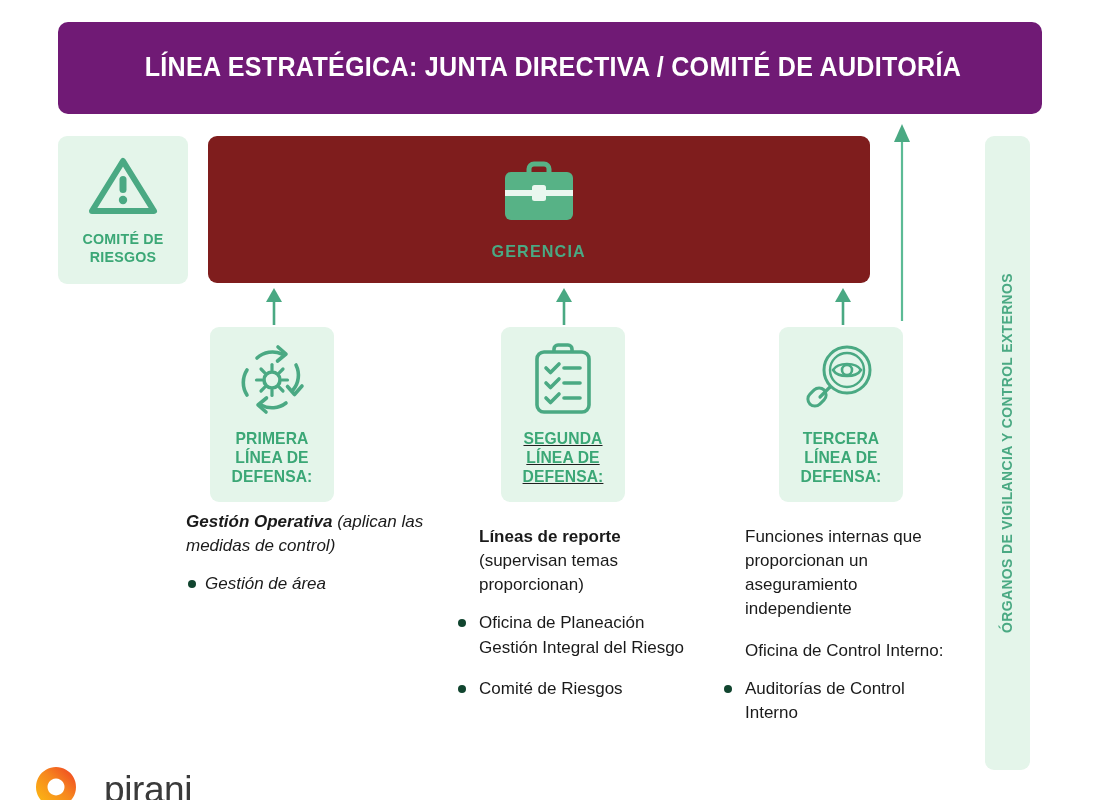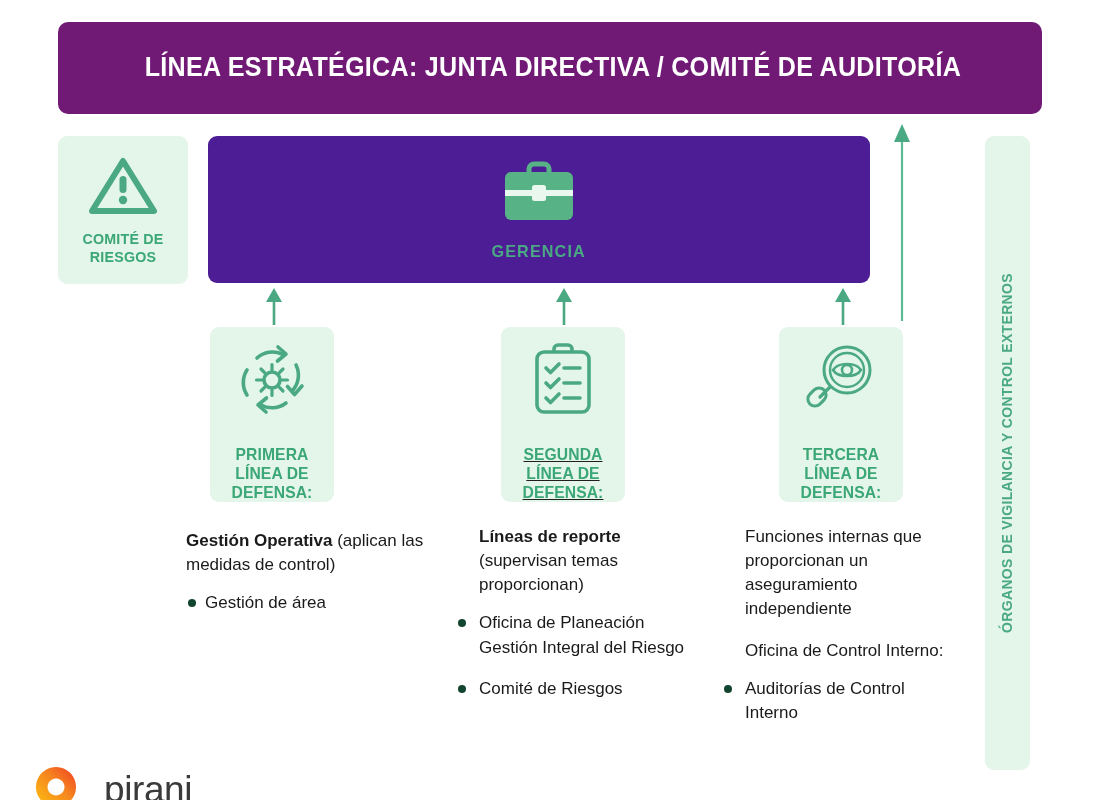--- a/index.html
+++ b/index.html
@@ -30,23 +30,22 @@
     text-align:center;
     transform:scaleX(.93);
   }
 
   
   .card{
     position:absolute;
     background:#e4f5ea;
     border-radius:9px;
     box-sizing:border-box;
-    justify-content:space-between;
-  }
-  .card.pale{background:#4c1d95;}
+  }
+  .card.pale{background:#7f1d1d;}
 
   .comite-riesgos{left:58px;top:136px;width:130px;height:148px;
     display:flex;flex-direction:column;align-items:center;justify-content:center;}
   .comite-riesgos .lbl{
     margin-top:8px;color:#3ba776;font-weight:bold;font-size:15px;
     letter-spacing:.2px;line-height:1.2;text-align:center;transform:scaleX(.95);
   }
 
   .gerencia{left:208px;top:136px;width:662px;height:147px;
     display:flex;flex-direction:column;align-items:center;justify-content:center;}
@@ -92,21 +91,21 @@
   .col li{
     position:relative;padding-left:19px;margin-bottom:1px;
   }
   .col li.spaced{margin-top:17px;}
   .col li::before{
     content:"";position:absolute;left:2px;top:8px;
     width:8px;height:8px;border-radius:50%;background:#11452f;
   }
   .col .plainline{margin-top:17px;}
 
-  .col1{left:186px;top:529px;width:248px;}
+  .col1{left:186px;top:510px;width:248px;font-style:italic;}
   .col2{left:479px;top:525px;width:210px;}
   .col3{left:745px;top:525px;width:215px;}
   .col2 ul, .col3 ul{margin-left:-24px;}
   .col2 li, .col3 li{padding-left:24px;}
   .col2 li::before,.col3 li::before{left:3px;}
 
   
   .logo{position:absolute;left:34px;top:765px;display:flex;align-items:center;gap:24px;}
   .logo .wordmark{
     font-size:37px;font-weight:500;color:#3a3a3a;

